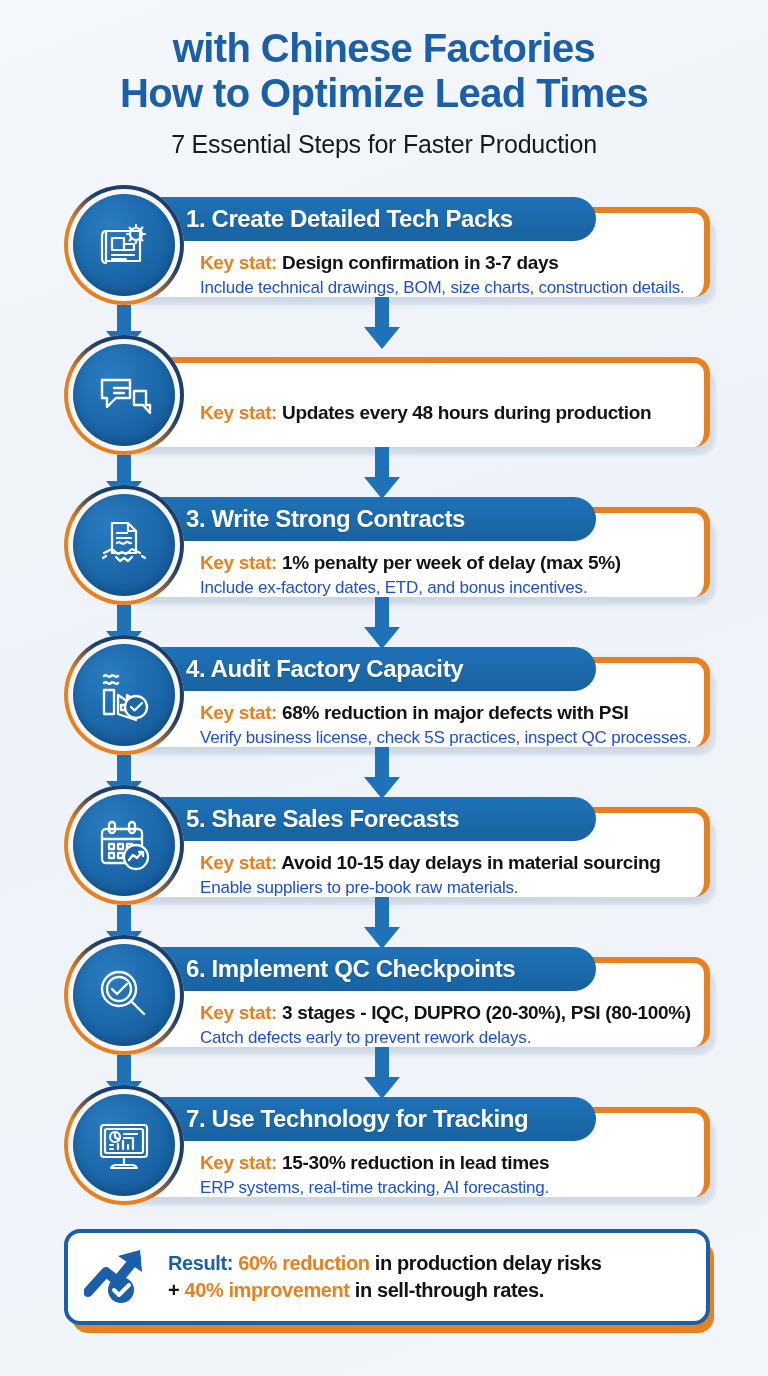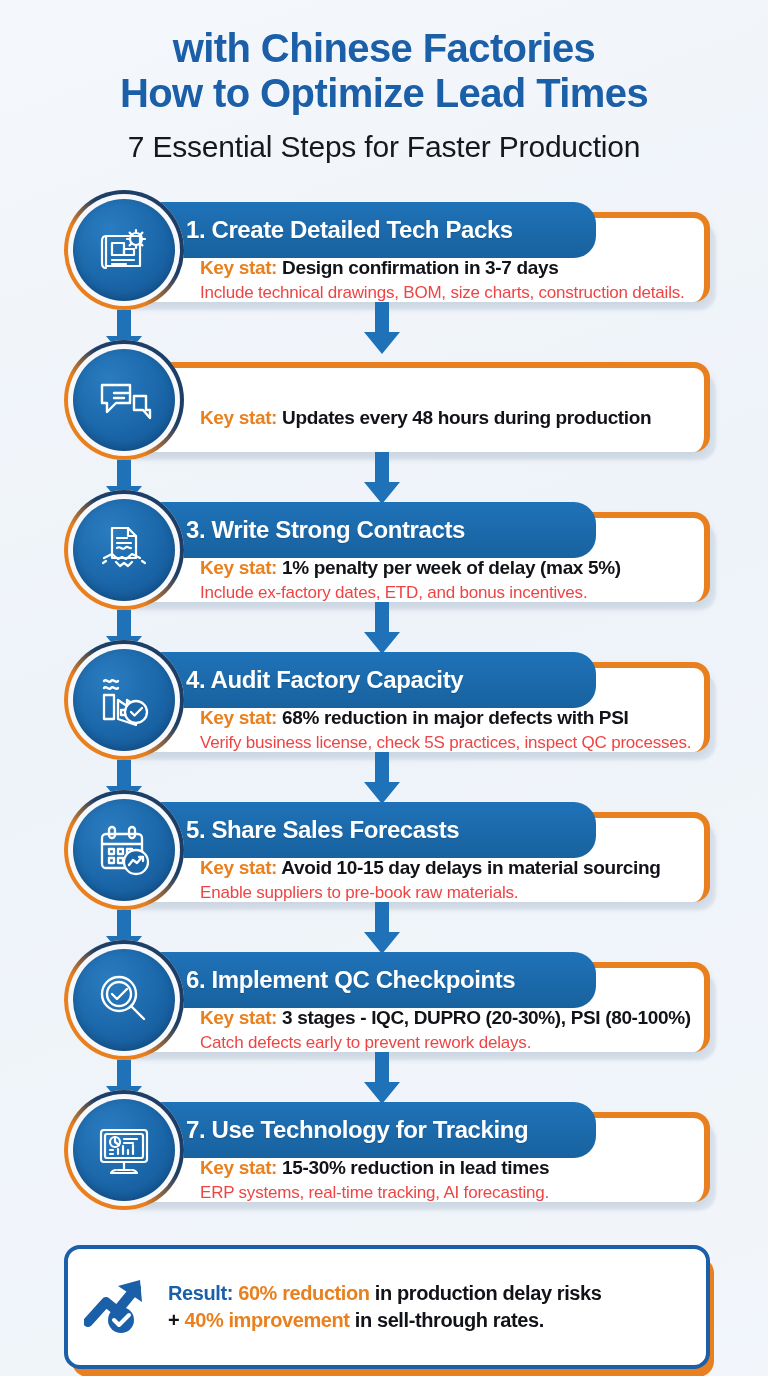--- a/index.html
+++ b/index.html
@@ -26,21 +26,21 @@
     font-size: 40px;
     line-height: 1.13;
     font-weight: 800;
     letter-spacing: -0.6px;
     text-shadow: 0 1px 0 rgba(255,255,255,0.6);
   }
   .title .tline { display: block; }
   .subtitle {
     margin-top: 14px;
     color: #16181c;
-    font-size: 30px;
+    font-size: 25px;
     font-weight: 500;
     letter-spacing: -0.2px;
   }
 
   
   .steps {
     position: relative;
     margin-top: 26px;
   }
 
@@ -74,21 +74,21 @@
     filter: blur(1px);
     z-index: 0;
   }
 
   
   .card-head {
     position: absolute;
     left: 96px;
     width: 500px;
     top: 12px;
-    height: 56px;
+    height: 44px;
     background: linear-gradient(180deg, #1f72b8 0%, #18629f 100%);
     border-radius: 0 22px 22px 0;
     display: flex;
     align-items: center;
     z-index: 3;
   }
   .card-head .head-text {
     margin-left: 90px;
     color: #ffffff;
     font-size: 24px;
@@ -112,21 +112,21 @@
     color: #111318;
     letter-spacing: -0.35px;
     white-space: nowrap;
     line-height: 1.25;
   }
   .stat-label { color: #e8801f; }
   .desc-line {
     margin-top: 3px;
     font-size: 17px;
     font-weight: 400;
-    color: #ef4444;
+    color: #1d4ed8;
     letter-spacing: -0.2px;
     white-space: nowrap;
   }
 
   
   .icon-circle {
     position: absolute;
     left: 64px;
     top: 0px;
     width: 120px;
@@ -172,22 +172,22 @@
     z-index: 1;
     width: 40px;
     height: 54px;
   }
   .arrow.left  { left: 104px; top: 116px; }
   .arrow.mid   { left: 362px; top: 112px; }
 
   
   .result-wrap {
     position: relative;
-    margin: 23px 58px 0 64px;
-    height: 124px;
+    margin: 12px 58px 0 64px;
+    height: 96px;
   }
   .result-orange {
     position: absolute;
     left: 8px; right: -4px;
     top: 12px; bottom: -8px;
     background: #e8801f;
     border-radius: 16px;
   }
   .result-box {
     position: absolute;

